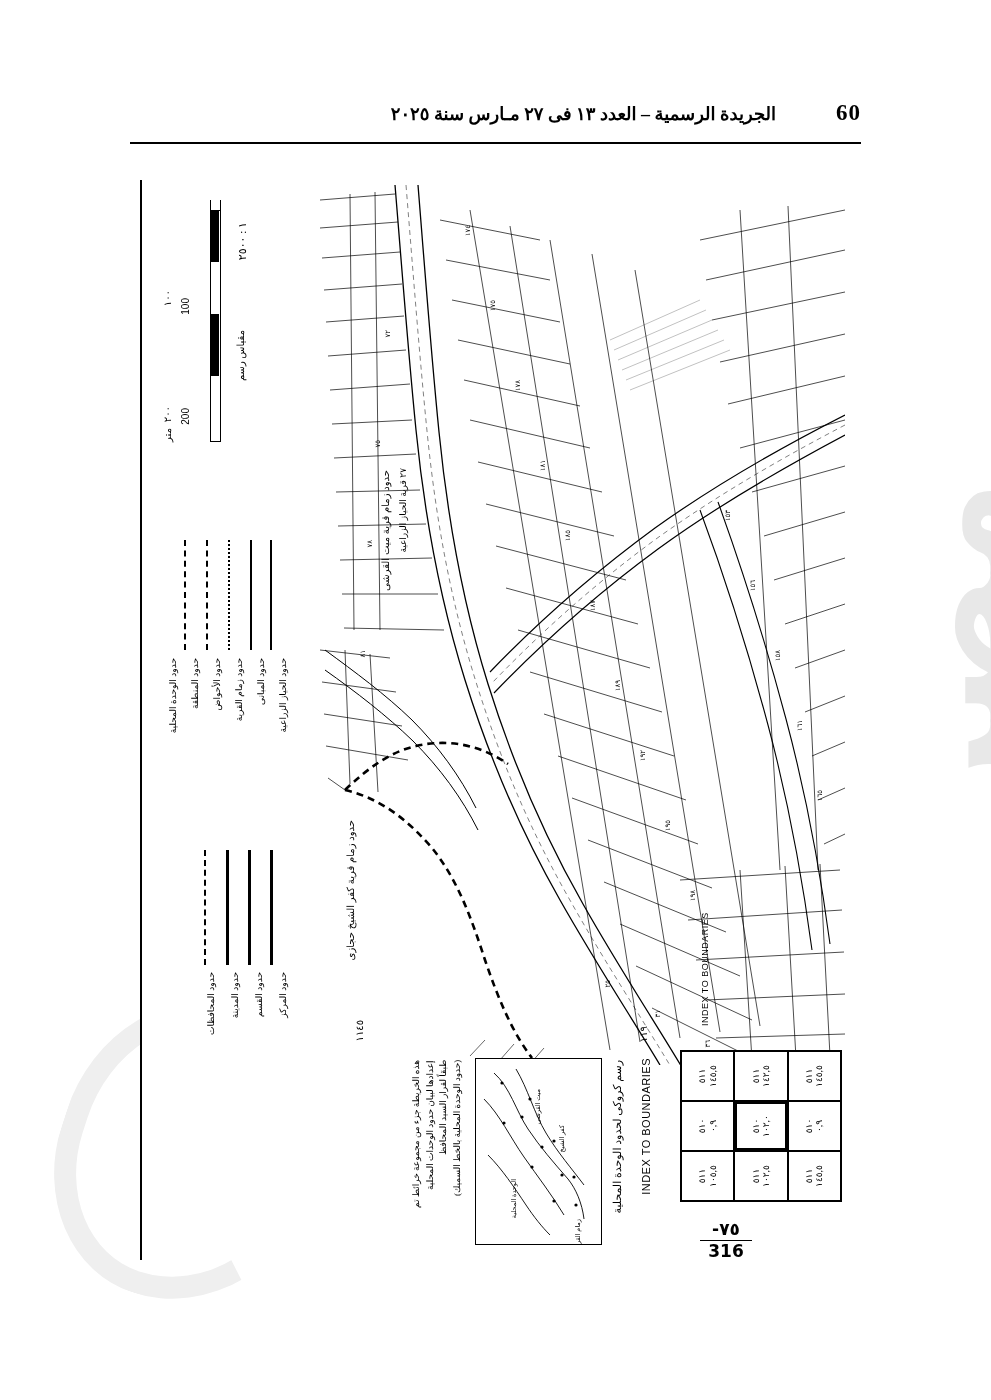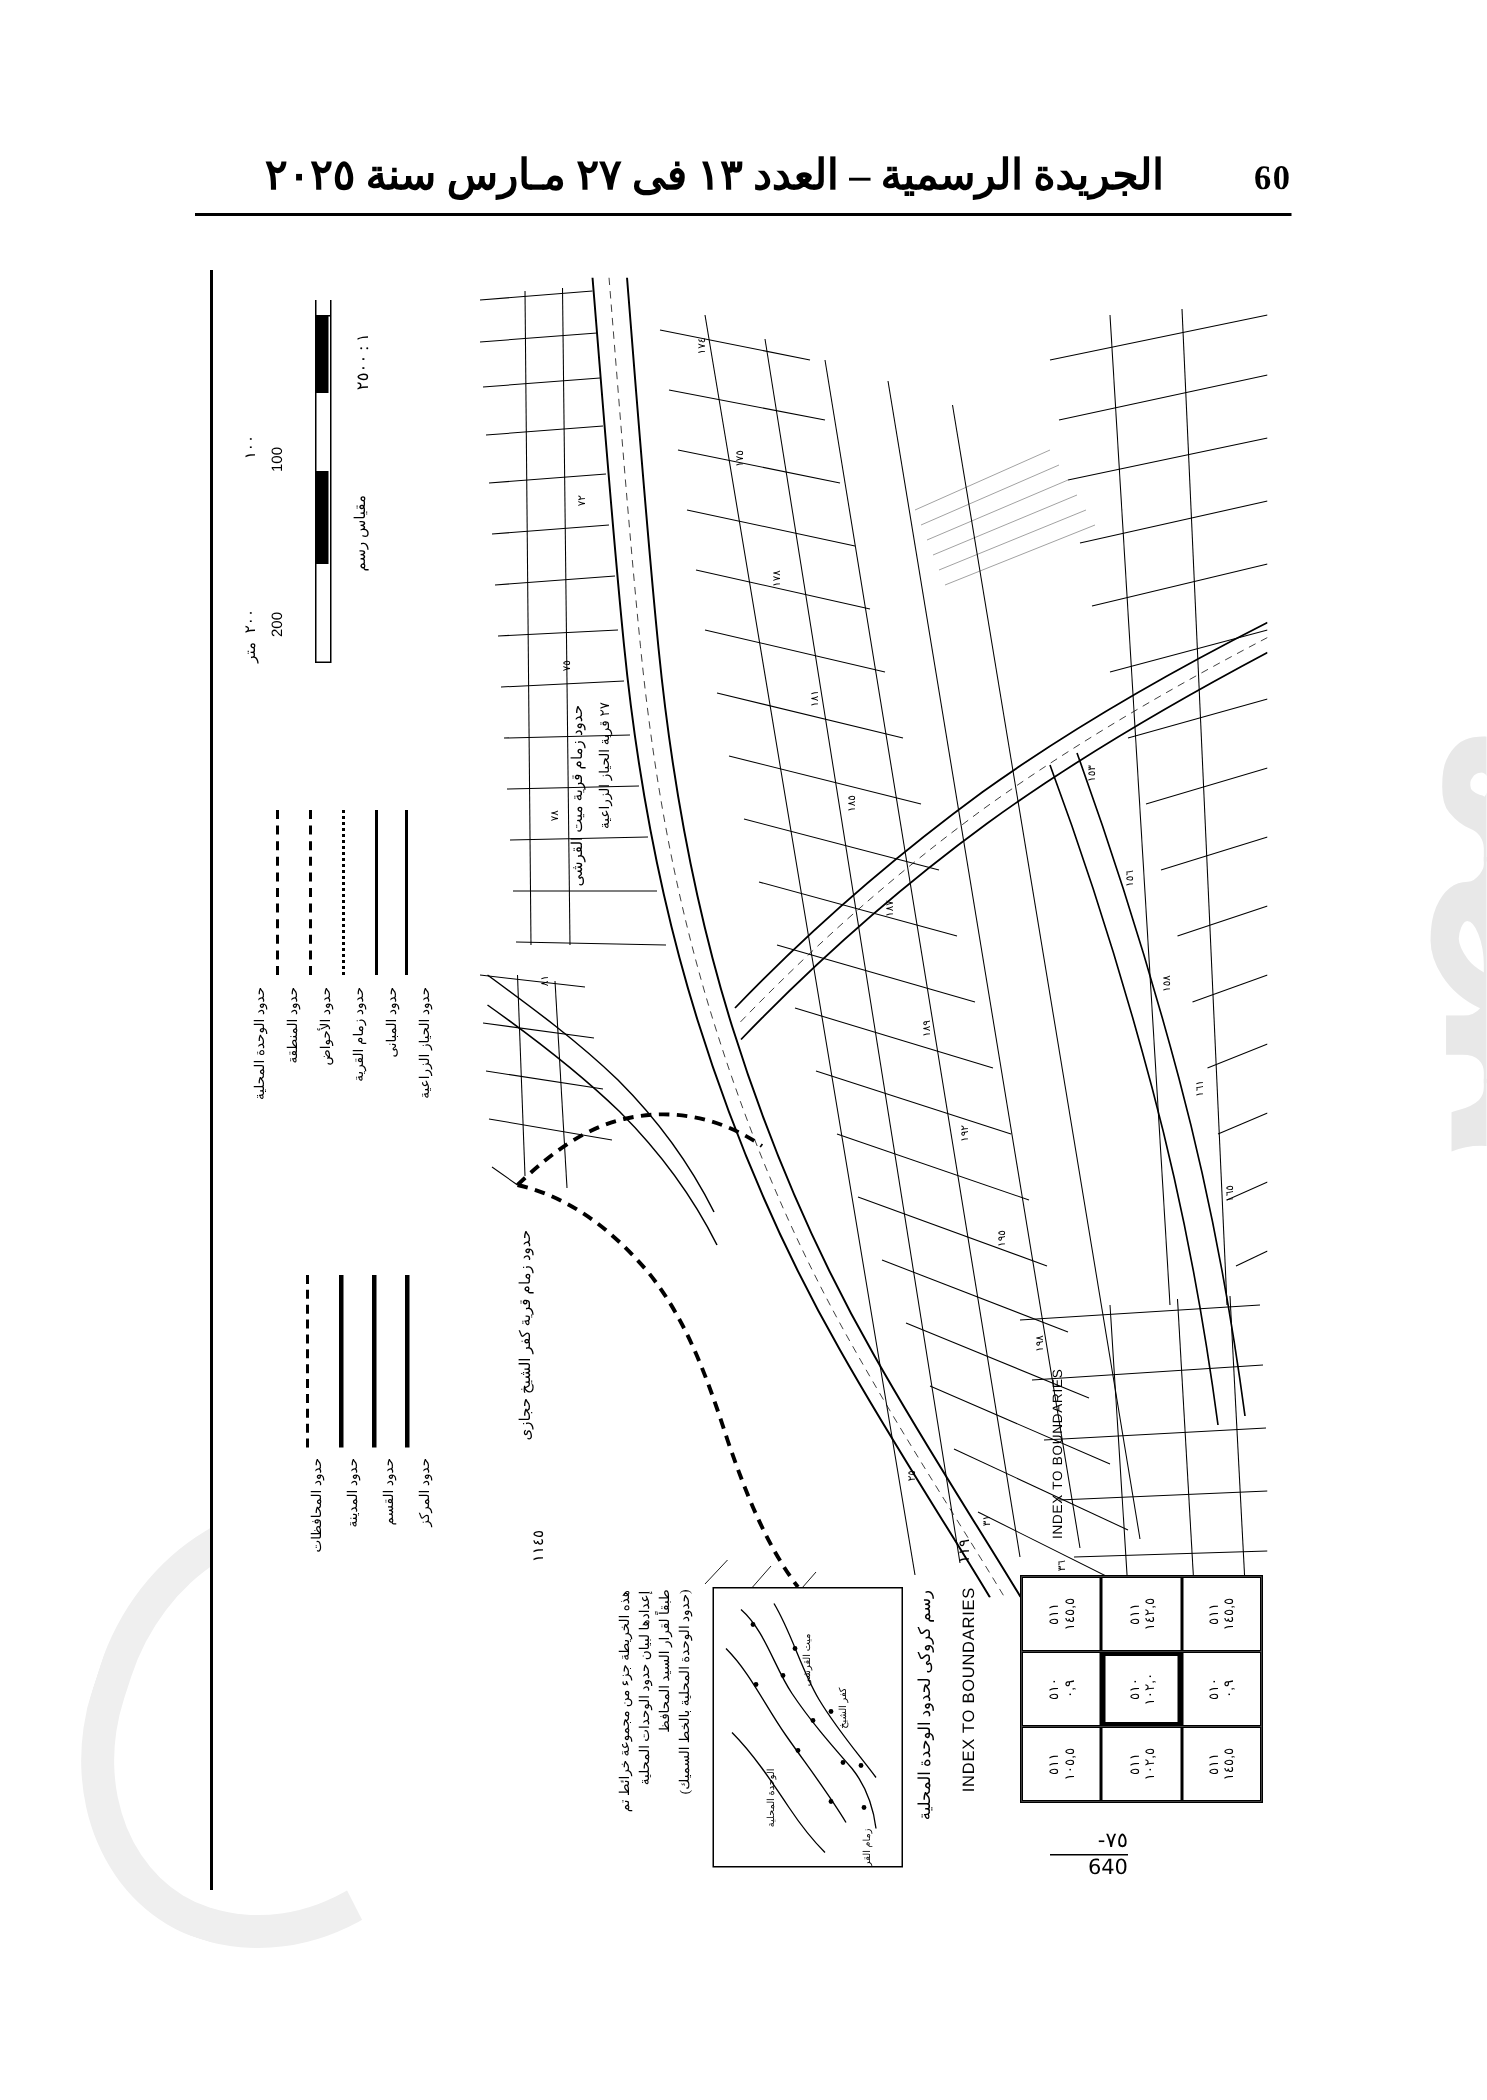--- a/index.html
+++ b/index.html
@@ -29,21 +29,21 @@
     align-items: baseline;
     justify-content: flex-start;
     gap: 60px;
   }
   .page-number {
     font-size: 23px;
     font-weight: bold;
     letter-spacing: 1px;
   }
   .header-title {
-    font-size: 28px;
+    font-size: 18px;
     font-weight: bold;
     white-space: nowrap;
   }
   .header-rule {
     position: absolute;
     left: 0;
     right: 0;
     top: 42px;
     border-top: 2px solid #000;
   }
@@ -209,23 +209,25 @@
     white-space: pre-line;
     letter-spacing: 0.5px;
     font-family: "Liberation Sans", sans-serif;
   }
 
   
   .hand-note {
     position: absolute;
     left: 560px;
     top: 1040px;
-    font-size: 14px;
+    font-size: 17px;
     font-family: "DejaVu Sans", sans-serif;
     line-height: 1.1;
+    text-align: center;
+    font-weight: bold;
   }
   .hand-note .line {
     border-top: 1.5px solid #000;
     width: 52px;
     margin: 1px auto;
   }
 
   .sheet-label {
     position: absolute;
     font-size: 10px;
@@ -529,15 +531,15 @@
       <div class="index-cell">
         <span>٥١١</span>
         <span>١٤٥,٥</span>
       </div>
     </div>
   </div>
 
   <div class="hand-note">
     <div>٧٥-</div>
     <div class="line"></div>
-    <div>640</div>
+    <div>316</div>
   </div>
 </div>
 
 </body></html>

